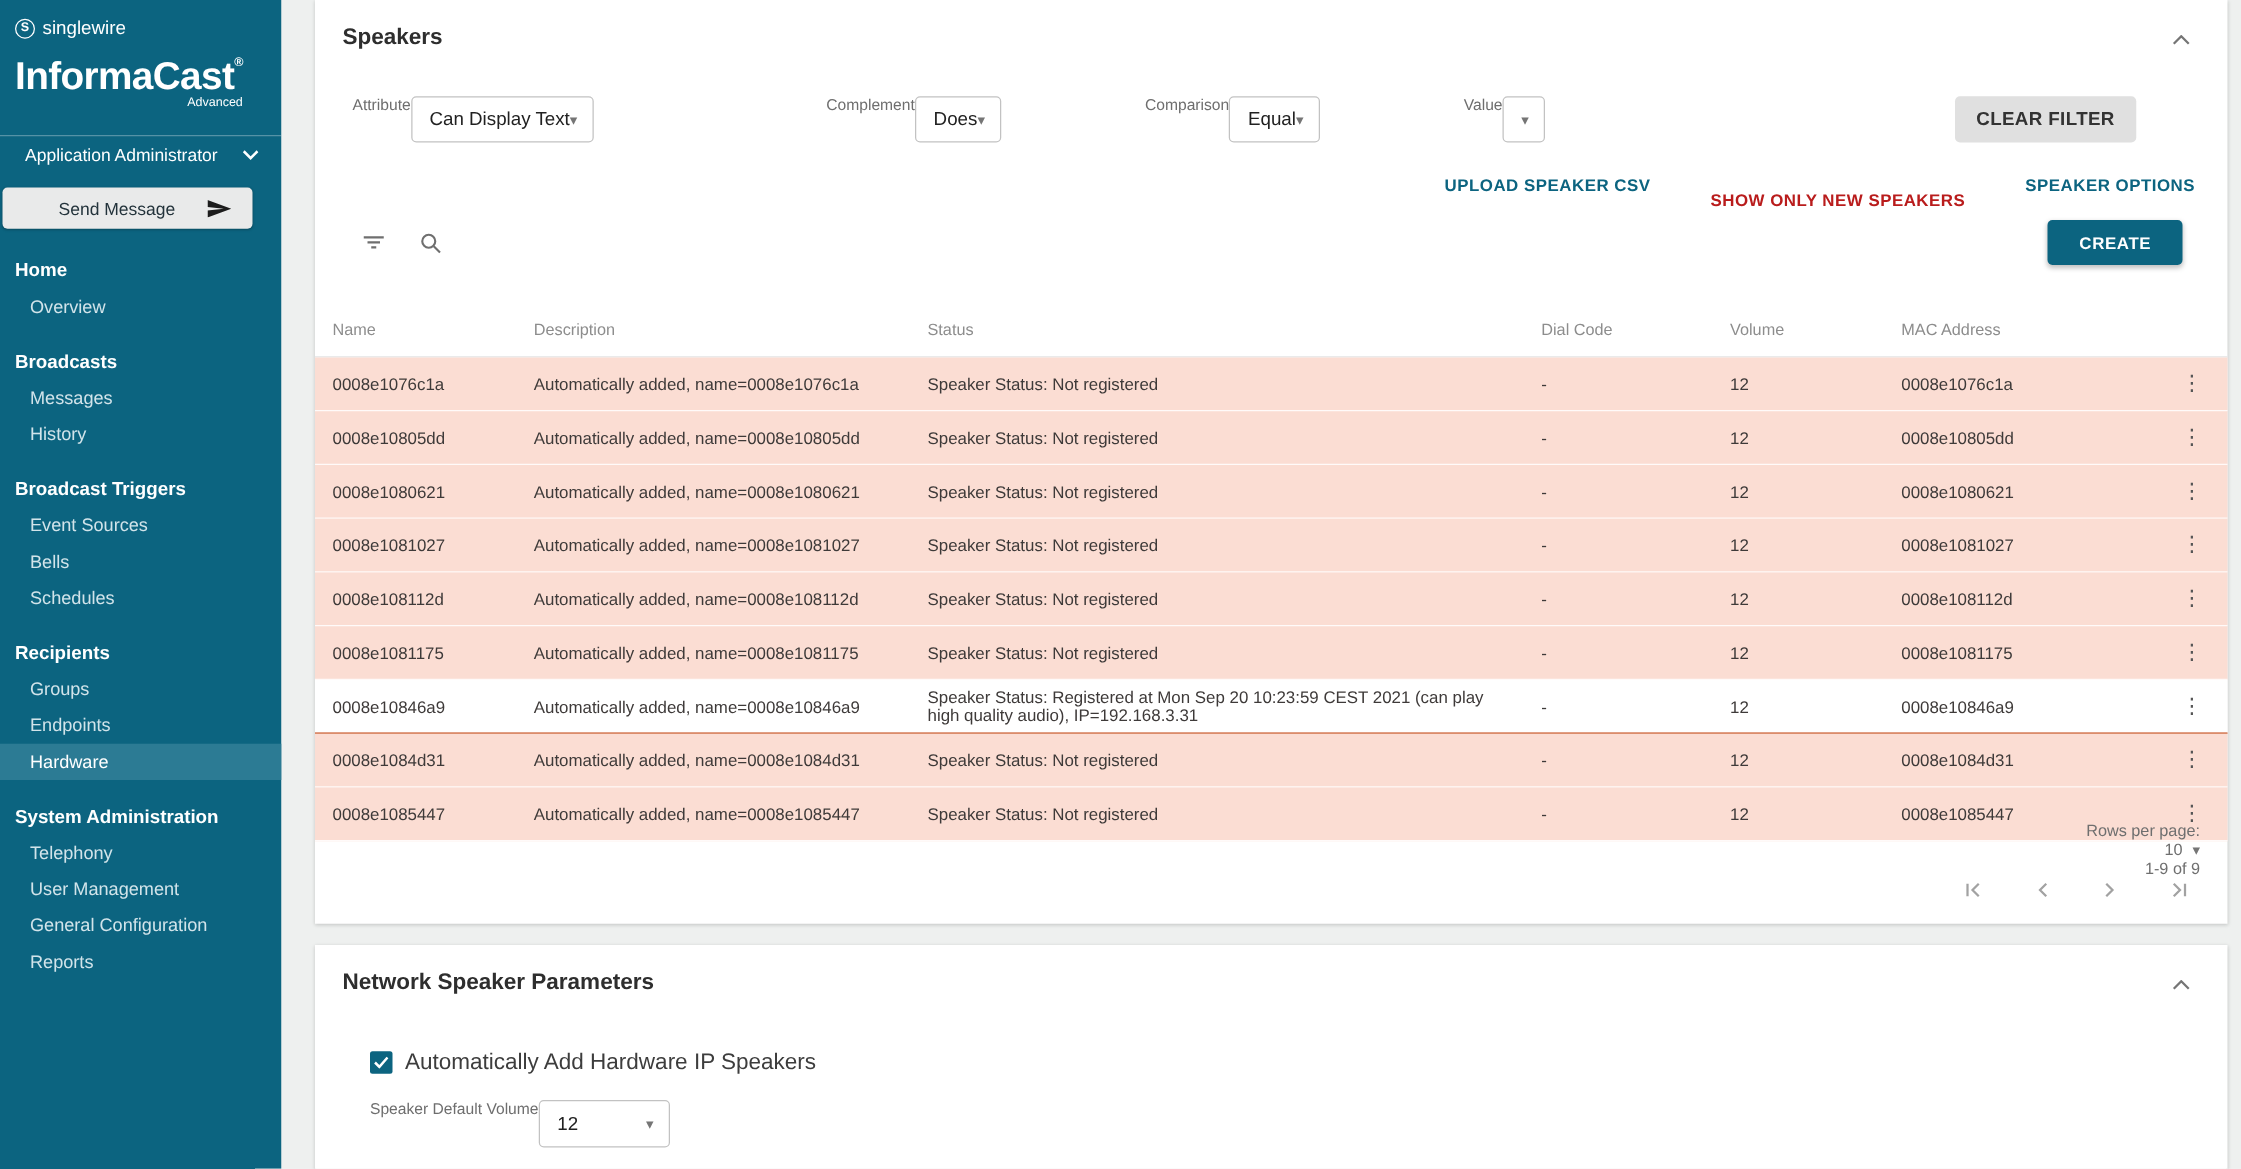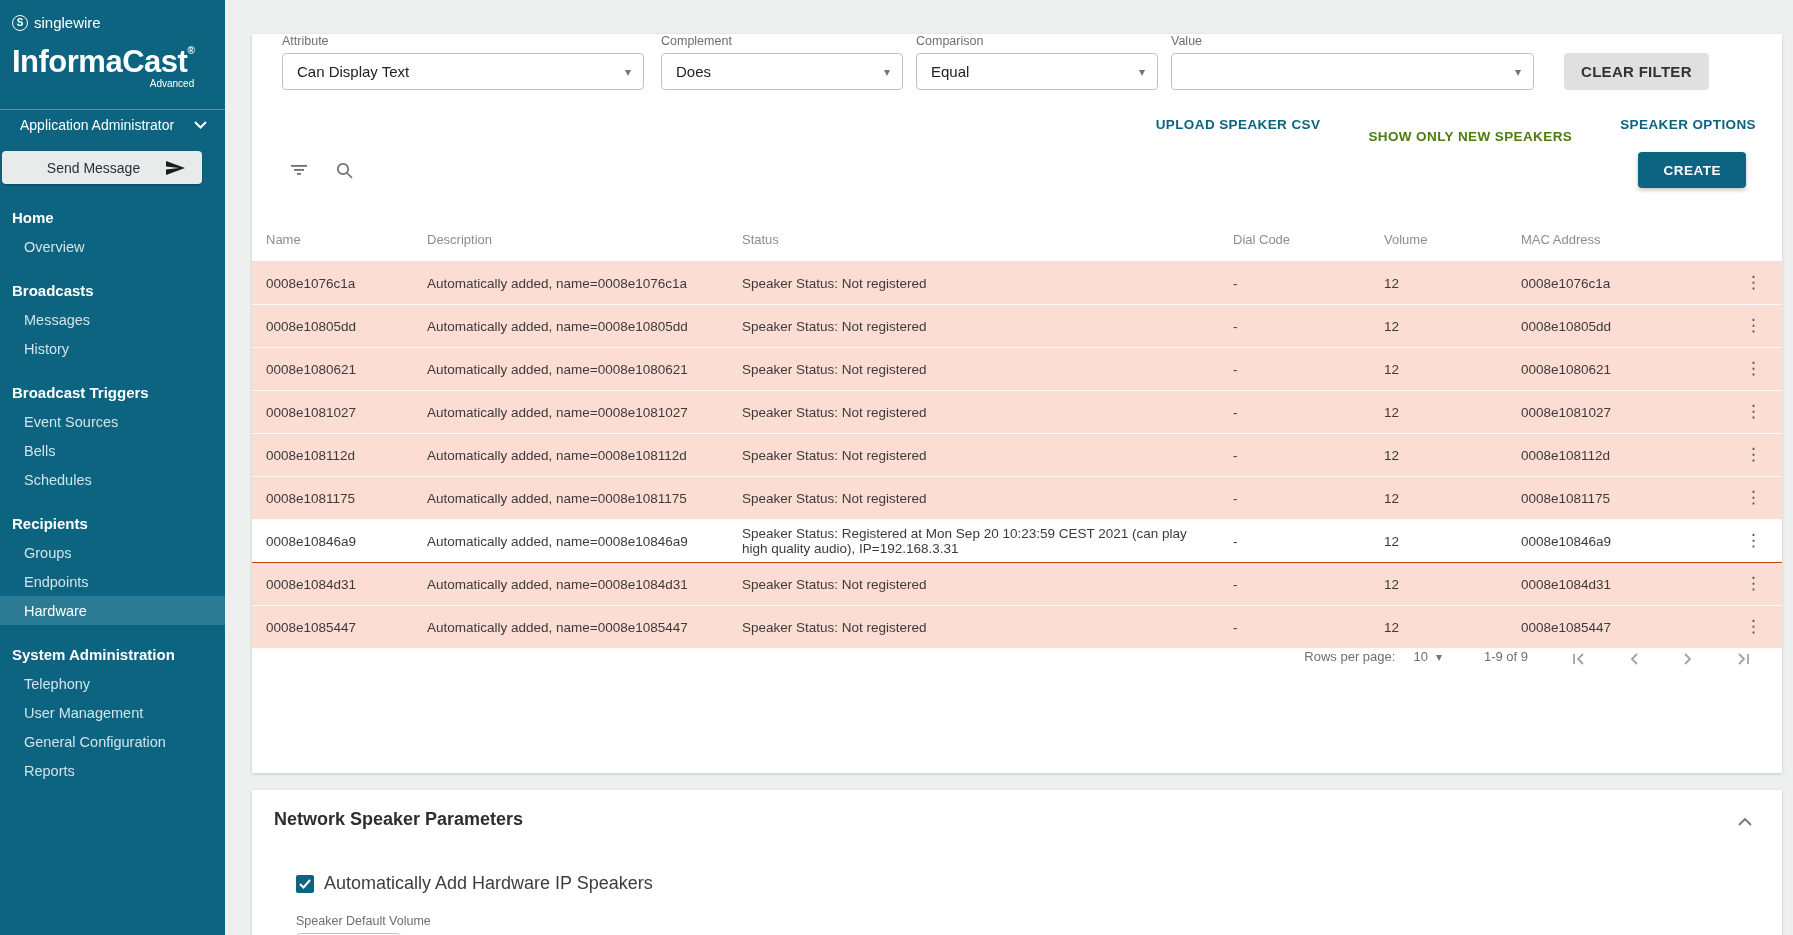--- a/index.html
+++ b/index.html
@@ -41,38 +41,38 @@
   .card.speakers { height:739px; }
   .card.network { margin-top:17px; height:240px; }
 
   .panel-head { display:flex; align-items:flex-start; justify-content:space-between;
                 padding:18px 26px 0 22px; }
   .panel-title { font-size:18px; color:#2e2e2e; line-height:22px; }
   .collapse-btn { background:none; border:none; cursor:pointer; padding:4px; margin-top:2px; }
 
   
   .filter-row { display:flex; align-items:flex-end; margin:34px 0 0 30px; }
-  .field { display:flex; flex-direction:column; }
+  .field { display:flex; flex-direction:row; }
   .field-label { font-size:12.5px; color:#6e6e6e; margin-bottom:5px; }
   .select-box { height:37px; border:1px solid #c2c2c2; border-radius:4px; background:#fff;
                 display:flex; align-items:center; justify-content:space-between;
                 padding:0 12px 0 14px; font-size:15px; color:#212121; cursor:pointer; }
   .select-caret { font-size:12px; color:#757575; }
   .w-attr { width:362px; } .w-comp { width:242px; margin-left:17px; }
   .w-cmps { width:242px; margin-left:13px; } .w-val { width:363px; margin-left:13px; }
   .clear-btn { margin-left:30px; height:37px; padding:0 17px; background:#e0e0e0; border:none;
                border-radius:4px; font-size:15px; font-weight:600; letter-spacing:.3px; color:#333;
                cursor:pointer; font-family:"Liberation Sans", sans-serif; }
 
   
   .links-row { display:flex; justify-content:flex-end; align-items:center; gap:48px;
                margin-top:24px; padding-right:26px; height:20px; }
   .text-btn { background:none; border:none; font-size:13.5px; font-weight:bold; letter-spacing:.4px;
               color:#0c6480; cursor:pointer; font-family:"Liberation Sans", sans-serif; }
-  .text-btn.disabled { color:#4d7c0f; cursor:default;margin-top:25px; }
+  .text-btn.disabled { color:#b91c1c; cursor:default;margin-top:25px; }
 
   
   .toolbar { display:flex; align-items:center; justify-content:space-between;
              margin-top:16px; padding:0 36px 0 38px; height:40px; }
   .tool-icons { display:flex; align-items:center; gap:28px; }
   .icon-btn { background:none; border:none; cursor:pointer; display:flex; align-items:center; }
   .create-btn { height:36px; padding:0 25px; background:#0c6480; color:#fff; border:none;
                 border-radius:4px; font-size:13.5px; font-weight:bold; letter-spacing:.5px;
                 cursor:pointer; box-shadow:0 2px 4px rgba(0,0,0,.25);
                 font-family:"Liberation Sans", sans-serif; }
@@ -84,22 +84,22 @@
   .thead { height:44px; margin-top:28px; border-bottom:1px solid #e3e3e3;
            font-size:13px; color:#8d8d8d; }
   .trow { height:43px; font-size:13.5px; color:#3e3a39; }
   .trow.row-alert { background:#fbddd3; border-bottom:1px solid rgba(255,255,255,.85); }
   .trow.row-ok { background:#fff; border-bottom:1px solid #c2410c; }
   .cell-kebab { display:flex; justify-content:flex-end; }
   .kebab-btn { background:none; border:none; cursor:pointer; font-size:17px; color:#555;
                line-height:14px; padding:2px 6px; }
 
   
-  .pagination { height:49px; display:flex; align-items:flex-start; justify-content:flex-end;
-                padding-right:22px; font-size:13px; color:#6f6f6f; }
+  .pagination { height:49px; display:flex; align-items:flex-end; justify-content:flex-end;
+                padding-right:22px; font-size:13px; color:#6f6f6f;flex-direction:column; }
   .rpp-select { display:flex; align-items:center; gap:8px; margin-left:18px; cursor:pointer; }
   .pag-range { margin-left:42px; }
   .pager { display:flex; align-items:center; gap:26px; margin-left:34px; }
   .pager .icon-btn { padding:4px 9px; }
 
   
   .check-row { display:flex; align-items:center; gap:10px; margin:40px 0 0 44px; cursor:pointer; }
   .checkbox { width:18px; height:18px; background:#0c6480; border-radius:2px;
               display:flex; align-items:center; justify-content:center; }
   .check-label { font-size:18px; color:#3d3d3d; }
@@ -180,20 +180,28 @@
   <div class="nav-item">General Configuration</div>
 
   <div class="nav-item">Reports</div>
 </div>
 </nav>
 </aside>
 
 <main class="main">
 
   <section class="card speakers">
+    <div class="panel-head">
+      <h1 class="panel-title">Speakers</h1>
+      <button class="collapse-btn">
+        <svg width="14" height="8" viewBox="0 0 14 8">
+            <path d="M1 7 L7 1 L13 7" stroke="#757575" stroke-width="1.8" fill="none"></path>
+          </svg>
+      </button>
+    </div>
 
     <div class="filter-row">
       <div class="field w-attr">
         <span class="field-label">Attribute</span>
         <div class="select-box">
           <span>Can Display Text</span>
           <span class="select-caret">▾</span>
         </div>
       </div>
       <div class="field w-comp">

